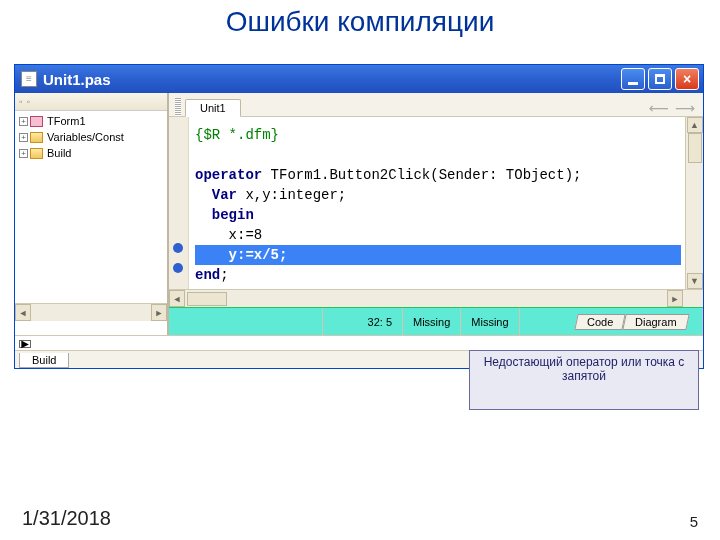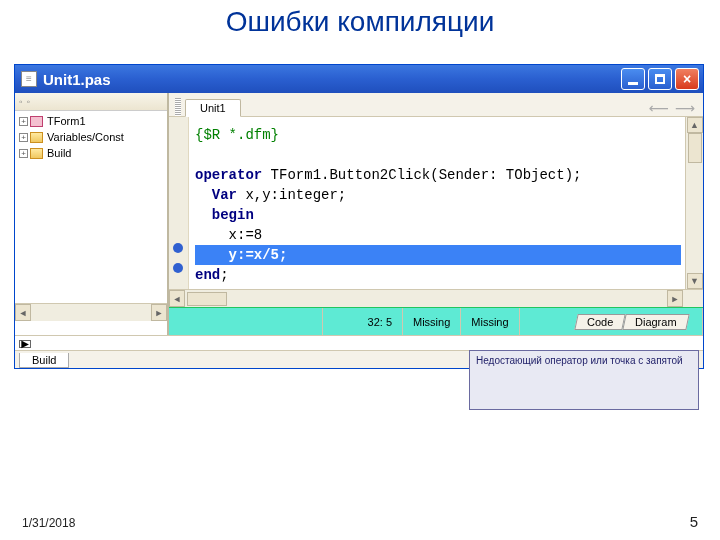--- a/index.html
+++ b/index.html
@@ -63,25 +63,25 @@
 
   .status-strip { display:flex; height:28px; background:#5eead4; border-top:1px solid #22c55e; font-size:11px; align-items:center;}
   .status-strip .cell { padding: 0 10px; border-right:1px solid #d0c8b0; height:100%; display:flex; align-items:center;}
   .status-strip .flex { flex:1; position:relative;}
   .btab { padding: 1px 10px; border:1px solid #999; background:#f5f2e9; font-size:11px; transform: skewX(-12deg);}
   .btab span { display:inline-block; transform: skewX(12deg);}
 
   .msg-area { background:#fff; border-top:1px solid #d0c8b0; position:relative;}
   .msg-row { display:flex; align-items:flex-start; padding:2px 4px; font-size:11px; gap:4px; }
   .msg-ic { width:12px; height:8px; border:1px solid #666; margin-top:2px; display:flex; align-items:center;justify-content:center;font-size:10px;line-height:8px;}
-  .callout { position:absolute; right:4px; top:14px; width:230px; height:60px; background:#e8e9f3; border:1px solid #6a6aa0; padding:4px 6px; font-size:10px; color:#22226a; font-family: Arial,sans-serif; z-index:5;}
+  .callout { position:absolute; right:4px; top:14px; width:230px; height:60px; background:#e8e9f3; border:1px solid #6a6aa0; padding:4px 6px; font-size:12px; color:#22226a; font-family: Arial,sans-serif; z-index:5;text-align:center;}
   .build-tab-row { height:18px; background:#f5f2e9; border-top:1px solid #d0c8b0; display:flex; align-items:flex-end; padding-left:4px;}
   .build-tab { padding:1px 12px; border:1px solid #aaa; border-top:none; background:#fff; font-size:11px;text-align:center; }
 
-  .footer { position: absolute; left: 22px; bottom: 10px; font-size: 12px; color:#222; font-family: Arial,sans-serif;}
+  .footer { position: absolute; left: 22px; bottom: 10px; font-size: 20px; color:#222; font-family: Arial,sans-serif;}
   .pagenum { position: absolute; right: 22px; bottom: 10px; font-size: 15px; color:#222; font-family: Arial,sans-serif;}
 
   .iconbtn { color:#777; font-size:10px; line-height:10px; cursor:pointer;}
   .status-tabs { display:flex; margin-left:auto; margin-right:4px;}
 </style>
 </head>
 <body>
 
 <div class="slide-title">Ошибки компиляции</div>
 

